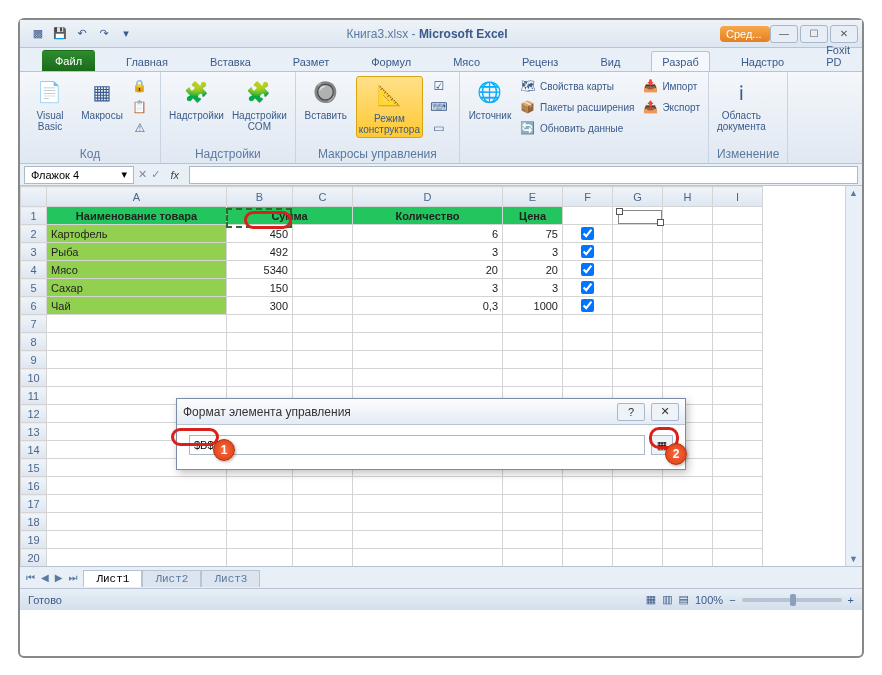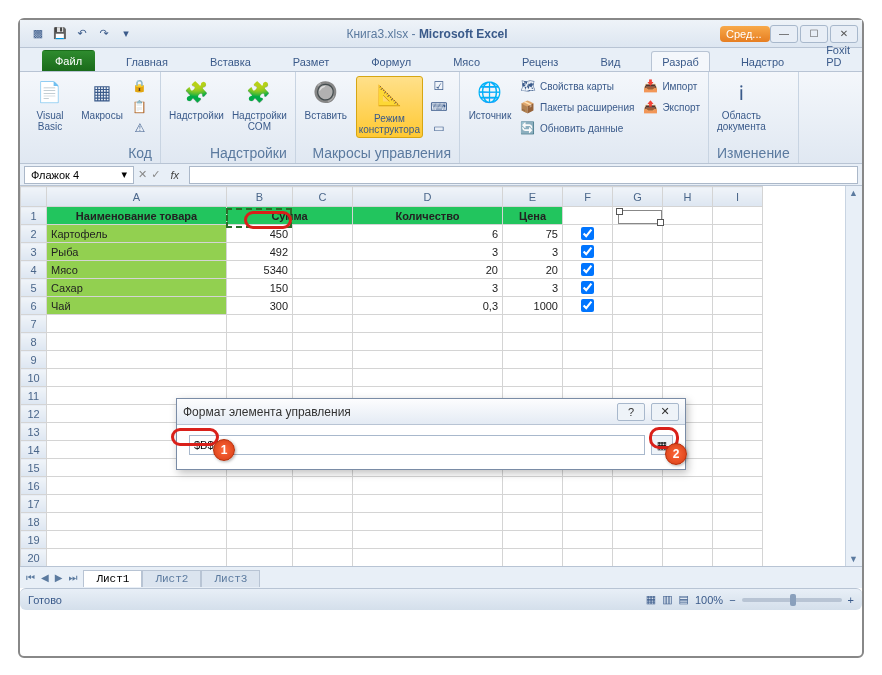--- a/index.html
+++ b/index.html
@@ -14,21 +14,21 @@
 .winbtn { width: 28px; height: 18px; border: 1px solid #a8b8cc; border-radius: 3px; background: #e8eef6; font-size: 10px; display: flex; align-items: center; justify-content: center; color: #555; }
 .help-btn { background: linear-gradient(#f8a94a,#e67e22); color: #fff; width: 50px; border-radius: 4px; font-size: 11px; padding: 2px 6px; }
 .ribbon-tabs { height: 24px; display: flex; align-items: flex-end; border-bottom: 1px solid #b8c4d4; background: #e8eff7; padding-left: 2px; gap: 0; }
 .rtab { padding: 4px 10px 3px; font-size: 11px; color: #3a5a8a; cursor: pointer; border: 1px solid transparent; border-bottom: none; margin-left: 20px; }
 .rtab.file { background: linear-gradient(#2e8b2e,#1a6b1a); color: #fff; border-radius: 3px 3px 0 0; padding: 4px 12px; }
 .rtab.active { background: #f4f7fb; border-color: #b8c4d4; border-radius: 3px 3px 0 0; }
 .rtab.contextual { background: #bde0c4; }
 .ribbon { height: 92px; background: linear-gradient(#f4f7fb,#e0e8f2); border-bottom: 1px solid #b8c4d4; display: flex; }
 .rgroup { border-right: 1px solid #c8d4e2; padding: 4px 8px 2px; display: flex; flex-direction: column; justify-content: space-between; }
 .rgroup-body { display: flex; gap: 8px; align-items: flex-start; flex: 1; }
-.rgroup-label { font-size: 14px; color: #5b7a9f; text-align: right; }
+.rgroup-label { font-size: 12px; color: #5b7a9f; text-align: center; }
 .rbtn { display: flex; flex-direction: column; align-items: center; gap: 2px; font-size: 10px; color: #3a5a8a; min-width: 44px; text-align: center; cursor: pointer; }
 .rbtn .ico { width: 32px; height: 32px; display: flex; align-items: center; justify-content: center; font-size: 20px; }
 .rbtn.small { flex-direction: row; min-width: auto; gap: 4px; font-size: 10px; padding: 2px 0; }
 .rbtn.small .ico { width: 16px; height: 16px; font-size: 12px; }
 .rbtn.highlighted { background: linear-gradient(#ffe08a,#ffc933); border: 1px solid #d6a613; border-radius: 3px; padding: 2px; }
 .stacked { display: flex; flex-direction: column; gap: 1px; }
 .namebox-row { height: 22px; background: #e8eff7; border-bottom: 1px solid #b8c4d4; display: flex; align-items: center; padding: 0 4px; gap: 4px; }
 .namebox { width: 110px; height: 18px; border: 1px solid #abb8c9; background: #fff; font-size: 11px; padding: 0 6px; display: flex; align-items: center; justify-content: space-between; }
 .fx { font-size: 11px; font-style: italic; color: #444; padding: 0 6px; }
 .fbar { flex: 1; height: 18px; border: 1px solid #abb8c9; background: #fff; }
@@ -57,21 +57,21 @@
 .dinput { flex: 1; height: 20px; border: 1px solid #a8b8cc; font-size: 11px; padding: 0 4px; }
 .collapse-btn { width: 22px; height: 20px; border: 1px solid #a8b8cc; background: #eef3f8; display: flex; align-items: center; justify-content: center; font-size: 11px; }
 .callout2 { position: absolute; left: -6px; top: 3px; width: 48px; height: 18px; border: 3px solid #d9201a; border-radius: 10px; pointer-events: none; }
 .callout3 { position: absolute; right: 6px; top: 2px; width: 30px; height: 22px; border: 3px solid #d9201a; border-radius: 10px; pointer-events: none; }
 .badge { position: absolute; width: 22px; height: 22px; border-radius: 50%; background: radial-gradient(#ff6a3c,#d43a12); color: #fff; font-size: 12px; font-weight: bold; display: flex; align-items: center; justify-content: center; border: 1px solid #b42f0b; box-shadow: 1px 1px 3px rgba(0,0,0,.3); }
 .sheet-tabs { height: 22px; background: #e8eff7; border-top: 1px solid #b8c4d4; display: flex; align-items: center; font-size: 11px; }
 .nav-arrows { display: flex; padding: 0 4px; gap: 2px; }
 .nav-arrows span { color: #5b7a9f; font-size: 10px; padding: 0 2px; }
 .stab { padding: 2px 12px; border: 1px solid #b8c4d4; border-bottom: none; background: #fff; margin-top: 2px; font-size: 11px; font-family: Liberation Mono, monospace; }
 .stab.inactive { background: #dbe4ef; color: #5b7a9f; }
-.statusbar { height: 22px; background: linear-gradient(#e8eff7,#d4dfeb); border-top: 1px solid #b8c4d4; display: flex; align-items: center; justify-content: space-between; padding: 0 8px; font-size: 11px; color: #3a5a8a; border-radius: 6px; }
+.statusbar { height: 22px; background: linear-gradient(#e8eff7,#d4dfeb); border-top: 1px solid #b8c4d4; display: flex; align-items: center; justify-content: space-between; padding: 0 8px; font-size: 11px; color: #3a5a8a; }
 .zoom { display: flex; align-items: center; gap: 6px; }
 .zoom .slider { width: 100px; height: 4px; background: #b8c4d4; border-radius: 2px; position: relative; }
 .zoom .slider::after { content: ""; position: absolute; left: 48px; top: -4px; width: 6px; height: 12px; background: #8aa0bc; border-radius: 2px; }
 .scroll-v { position: absolute; right: 0; top: 0; bottom: 0; width: 17px; background: #e8eff7; border-left: 1px solid #c8d4e2; }
 .scroll-v::before { content: "▲"; position: absolute; top: 2px; left: 3px; font-size: 9px; color: #5b7a9f; }
 .scroll-v::after { content: "▼"; position: absolute; bottom: 2px; left: 3px; font-size: 9px; color: #5b7a9f; }
 </style>
 </head>
 <body>
 

